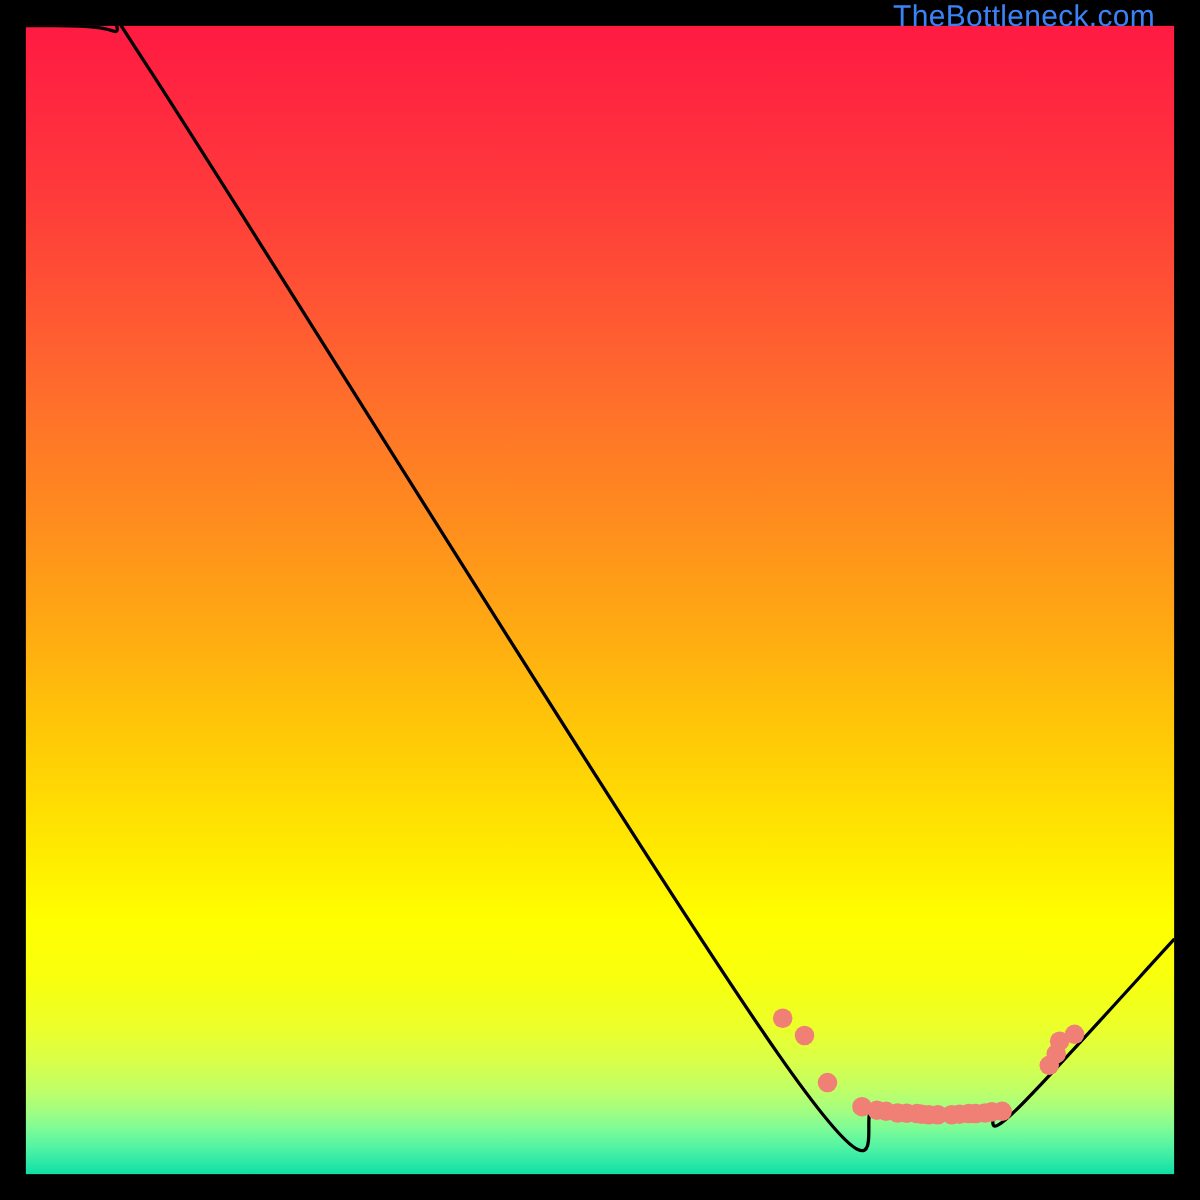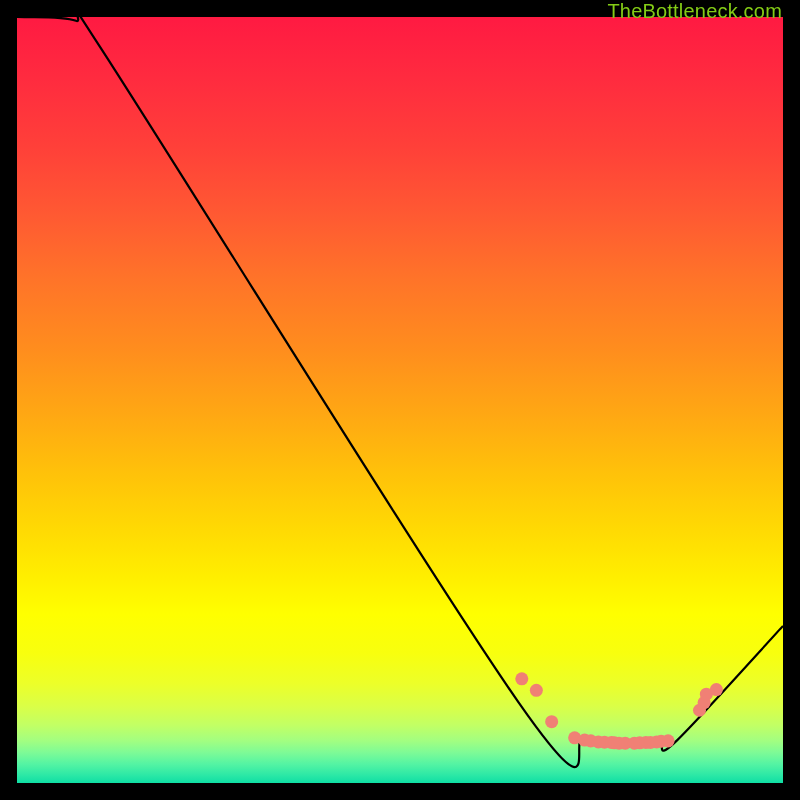--- a/index.html
+++ b/index.html
@@ -34,22 +34,22 @@
     width: 100%; height: 100%;
   }
   .curve {
     position: absolute;
     left: 0; top: 0;
     width: 100%; height: 100%;
   }
   .watermark {
     position: absolute;
     top: 0;
-    right: 18px;
-    color: #84cc16;
+    right: 30px;
+    color: #3b82f6;
     font-size: 20px;
     letter-spacing: 0.2px;
     user-select: none;
   }
 </style>
 </head>
 <body>
 
 <div class="chart-wrap">
   <div class="plot-area">

